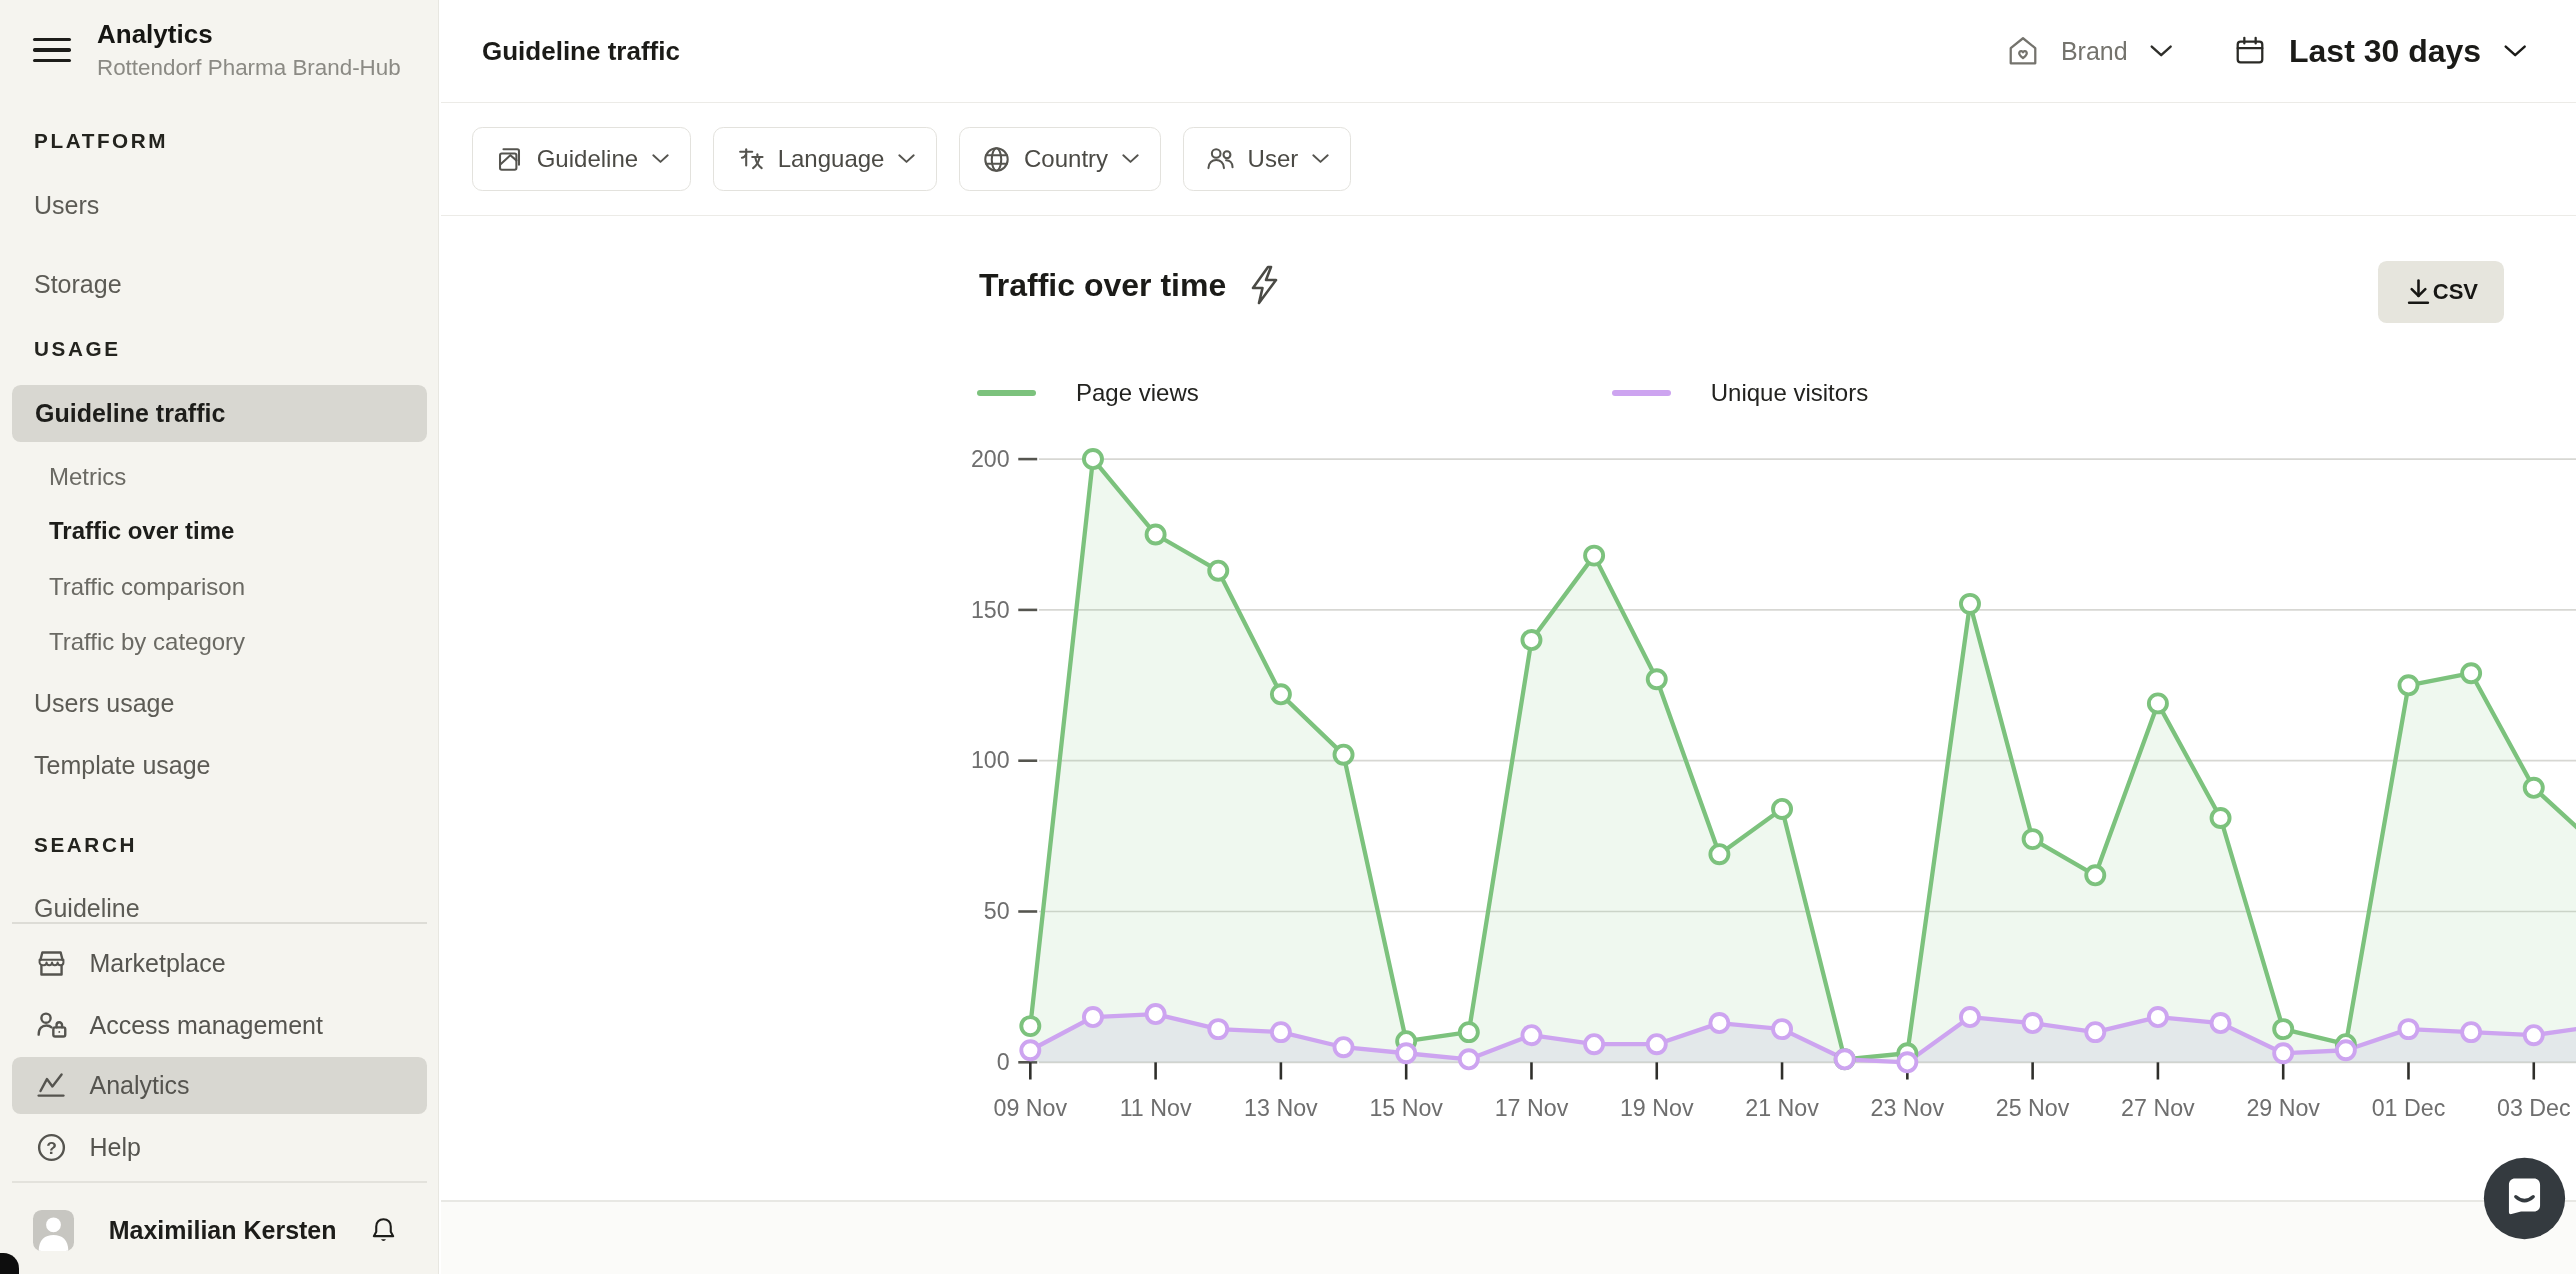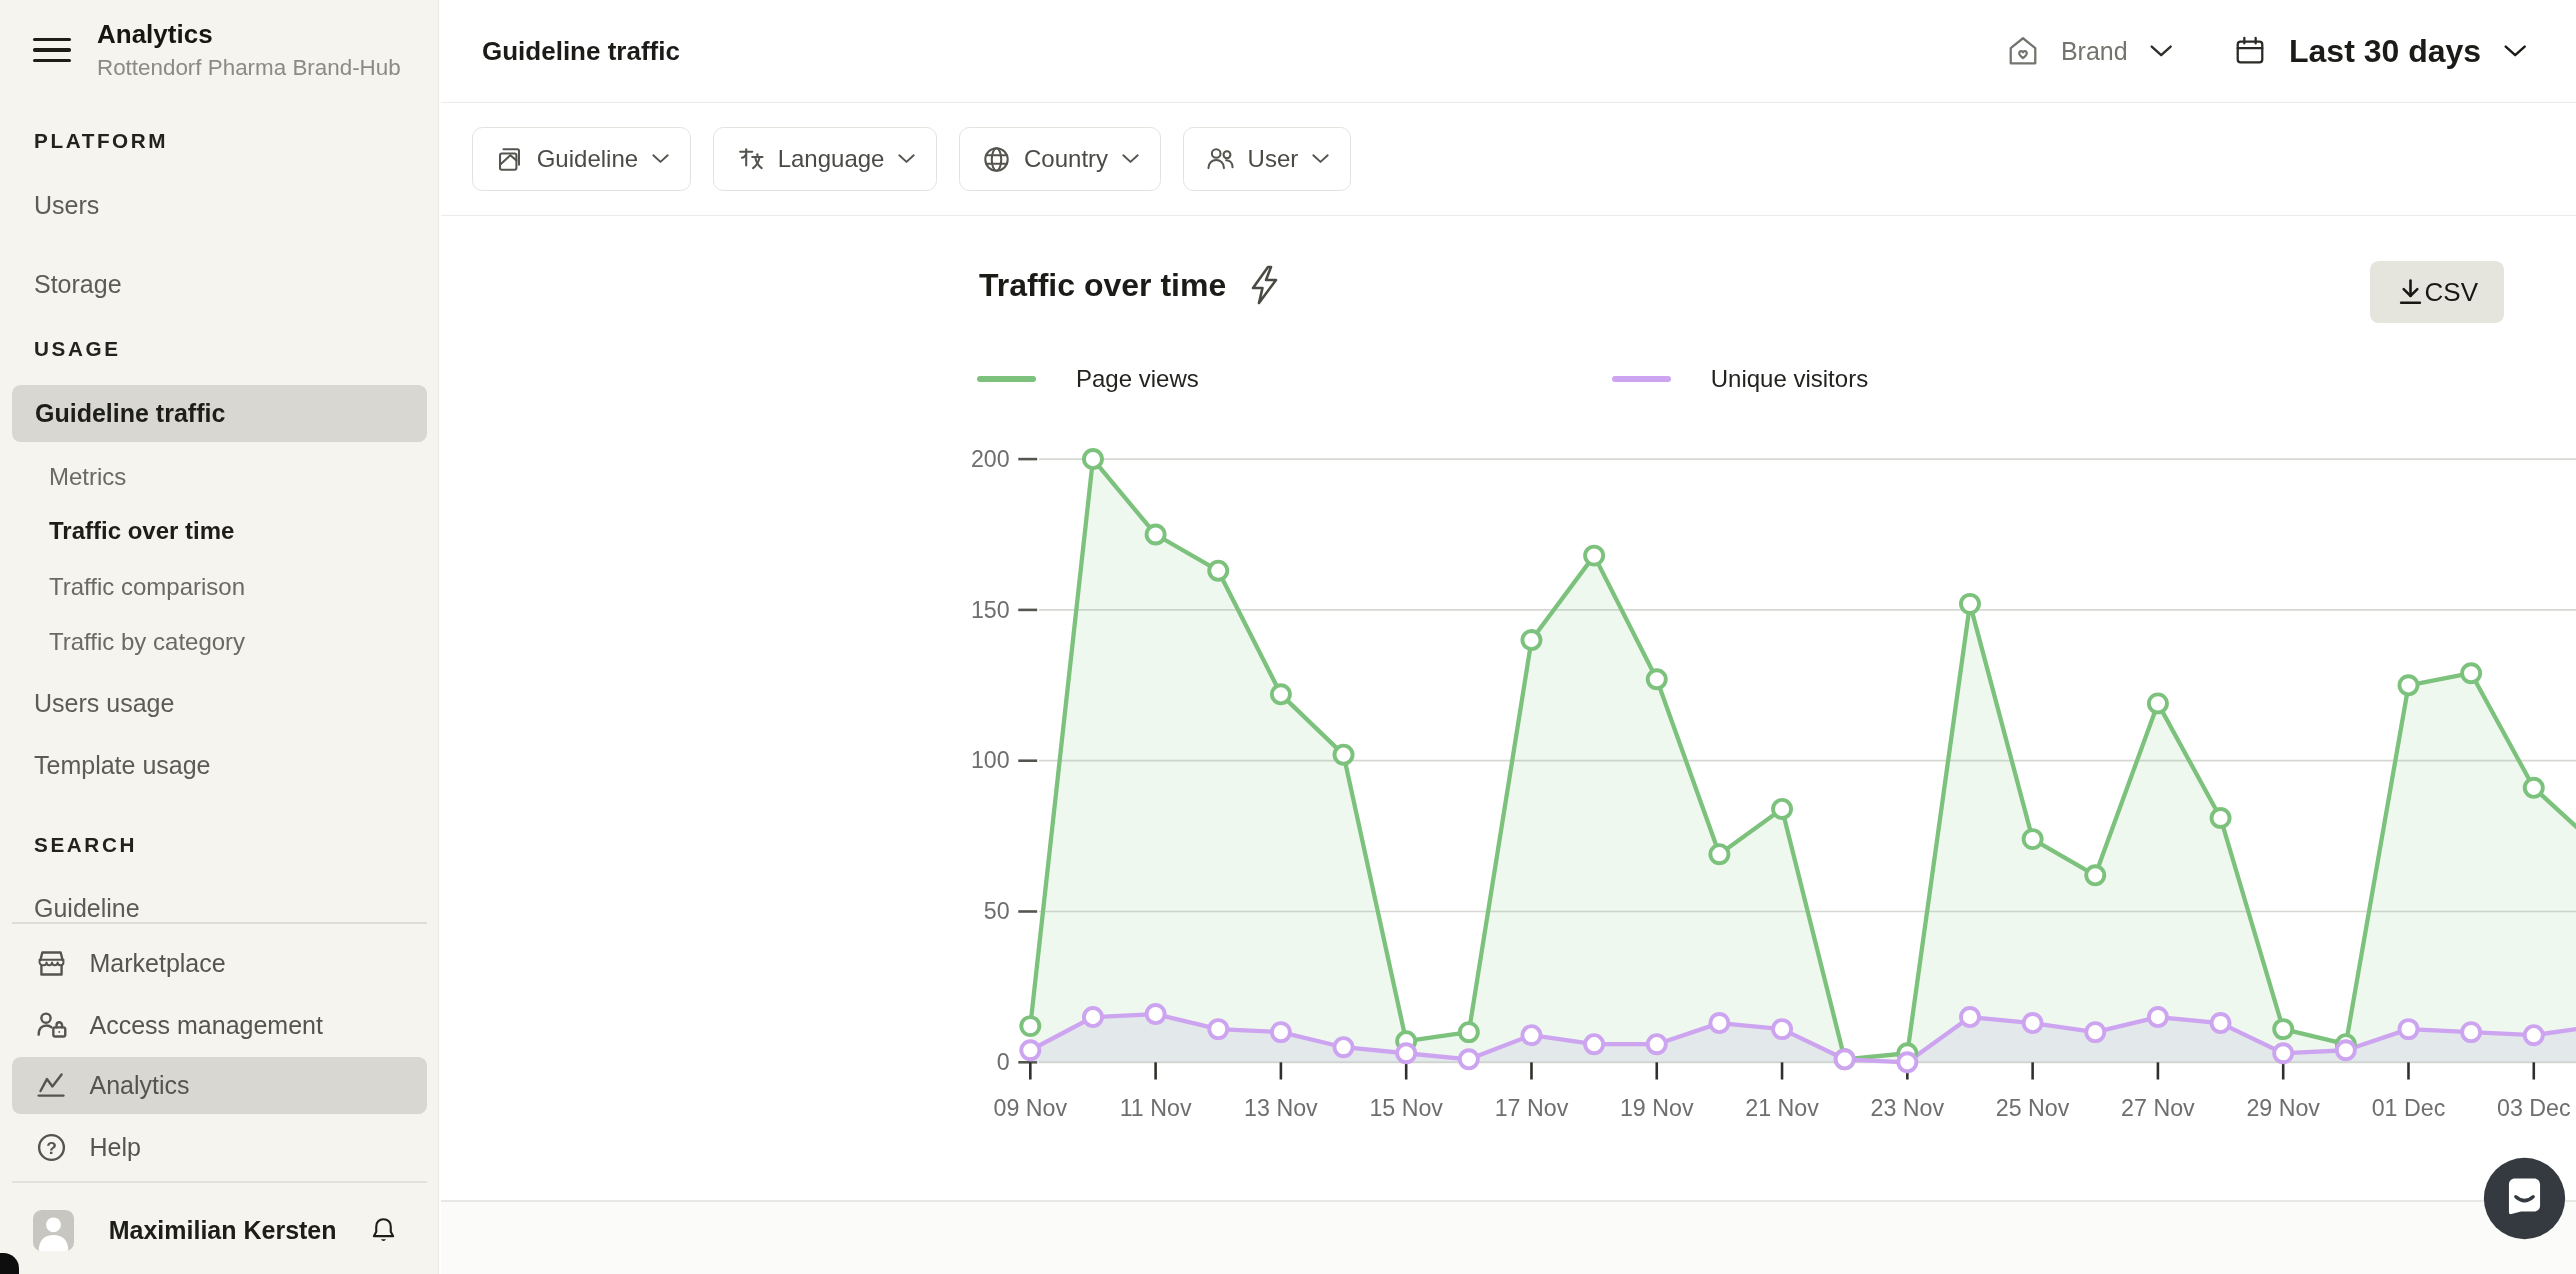--- a/index.html
+++ b/index.html
@@ -56,22 +56,22 @@
   .chip .chip-ic{width:31px;height:31px;}
   .chip .chip-label{font-size:24px;color:#4b4a45;margin:0 13.8px 0 12px;}
   .chip .chev-s{width:17px;height:11.2px;}
   
   .chart-head{position:absolute;left:538px;top:265px;display:flex;align-items:center;}
   .chart-title{font-size:32px;font-weight:700;color:#1b1b18;}
   .bolt{width:38px;height:40px;margin-left:19px;}
   .csv-btn{position:absolute;right:72px;top:261px;height:62px;background:#e6e5dd;border-radius:8.6px;
     display:flex;align-items:center;padding:0 26px;cursor:pointer;}
   .csv-btn .dl{width:29px;height:31px;}
-  .csv-label{font-size:26px;font-weight:400;color:#17171:4;color:#171714;margin-left:0;}
-  .legend{position:absolute;left:536px;top:365px;display:flex;align-items:flex-end;}
+  .csv-label{font-size:22px;font-weight:700;color:#17171:4;color:#171714;margin-left:0;}
+  .legend{position:absolute;left:536px;top:379px;display:flex;align-items:flex-end;}
   .legend-swatch{width:59px;height:6px;border-radius:3.4px;}
   .legend-label{font-size:24px;color:#232320;margin-left:40px;}
   .legend-item{display:flex;align-items:center;}
   .legend-item + .legend-item{margin-left:413px;}
   .chart-svg{position:absolute;left:482px;top:435px;}
   .chart-svg text{font-family:"Liberation Sans",sans-serif;}
   .bottom-divider{position:absolute;left:0;top:1200px;right:0;height:1.7px;background:#e8e8e4;}
   .below-area{position:absolute;left:0;top:1202px;right:0;bottom:0;background:#fbfbf9;}
   .chat-launcher{position:absolute;left:2483px;top:1157px;width:83px;height:83px;cursor:pointer;}
 </style>

